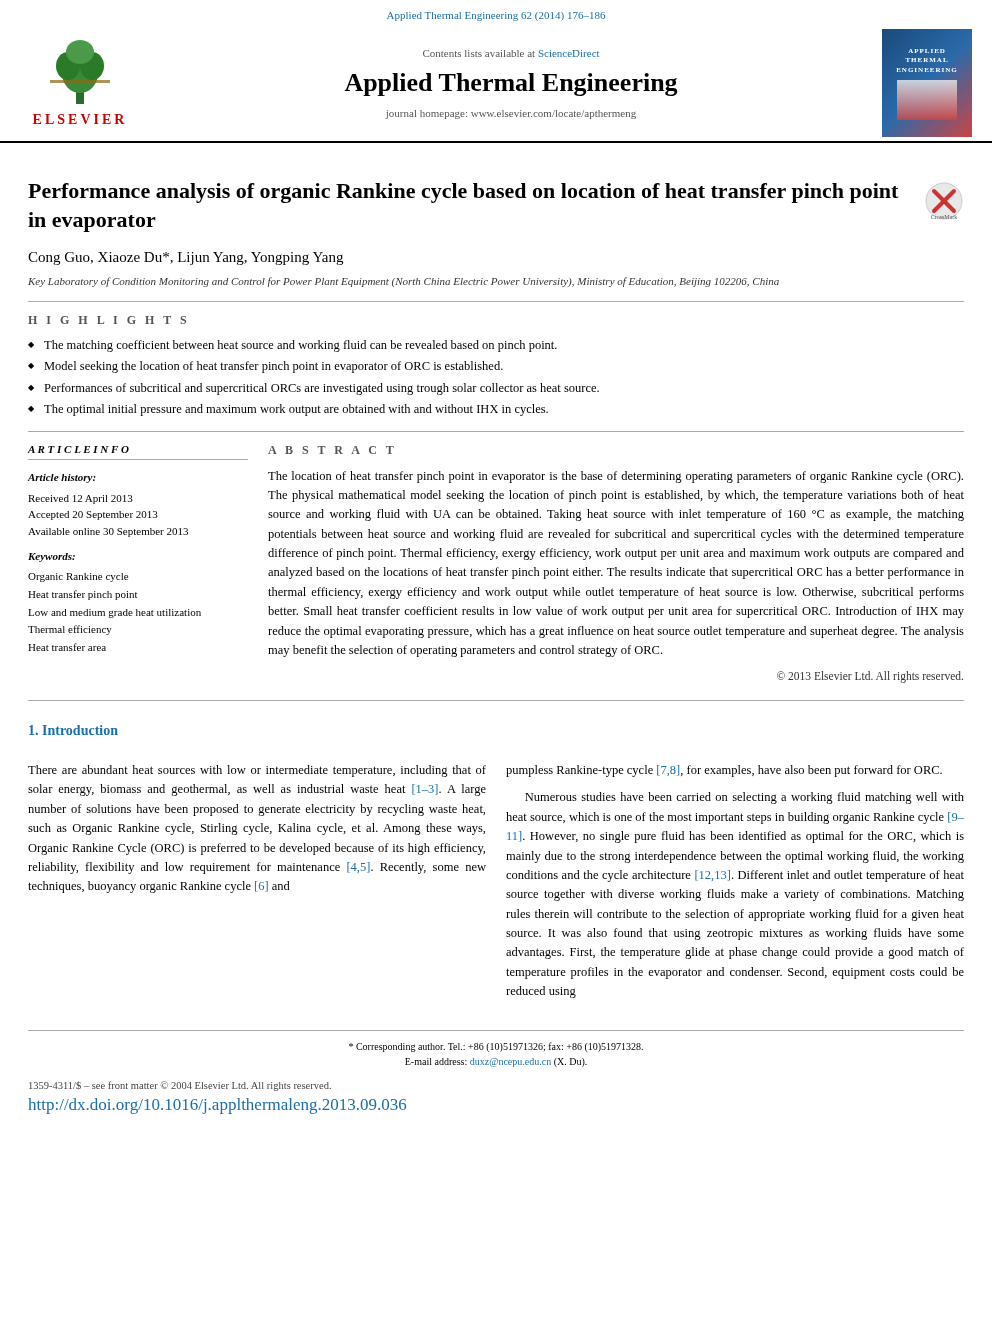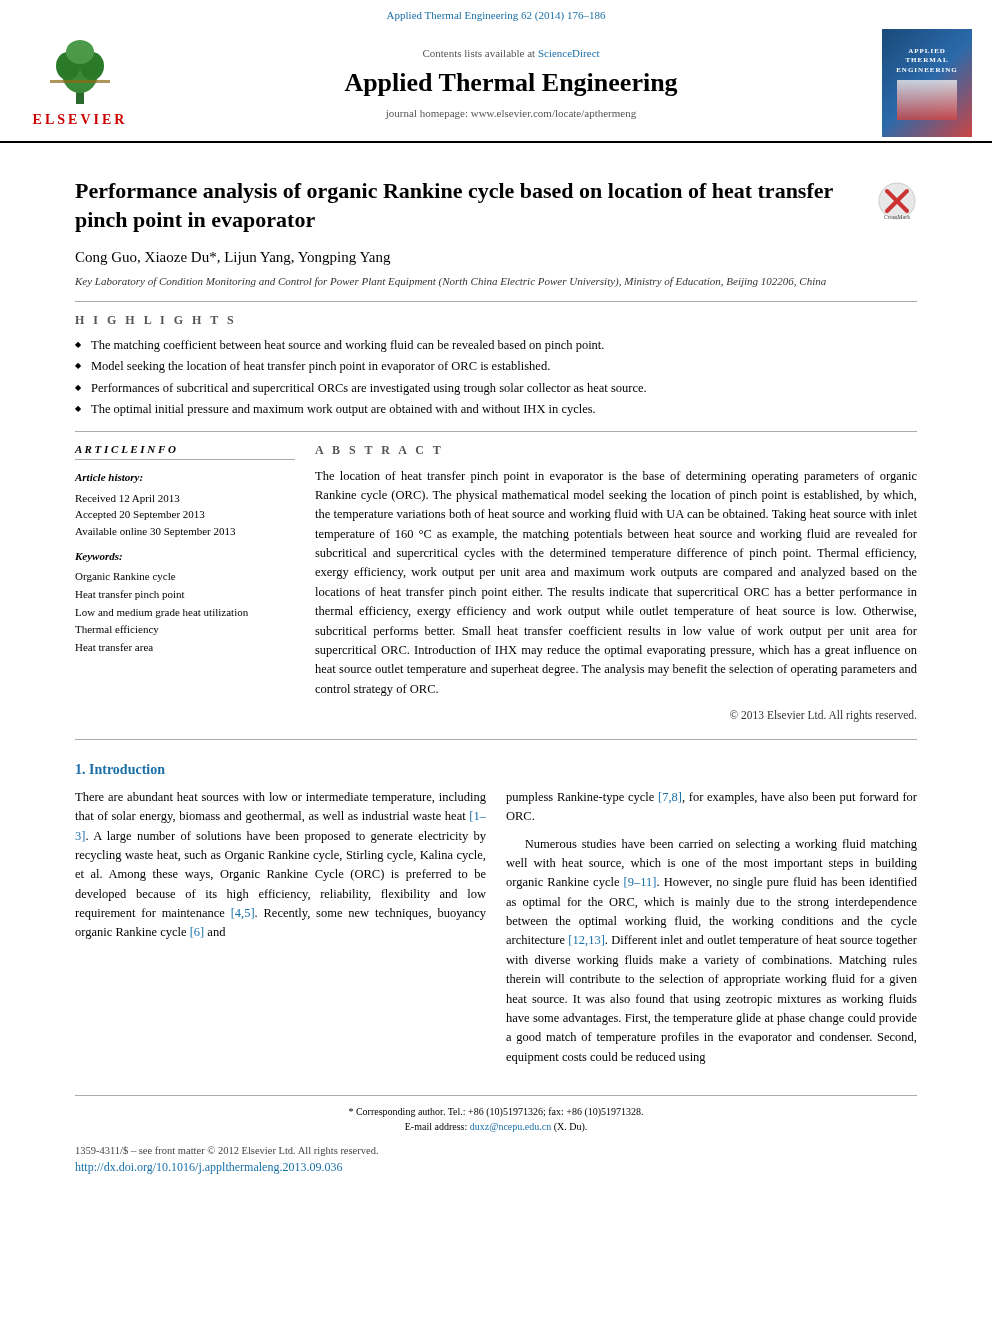--- a/index.html
+++ b/index.html
@@ -91,21 +91,21 @@
       align-items: center;
       justify-content: center;
       color: #fff;
       font-size: 8px;
       font-weight: bold;
       text-align: center;
       padding: 6px;
     }
 
     .page-content {
-      padding: 20px 75px;
+      padding: 20px 28px;
     }
 
     .paper-title {
       font-size: 22px;
       font-weight: bold;
       line-height: 1.3;
       margin-bottom: 12px;
       margin-top: 14px;
     }
 
@@ -236,21 +236,21 @@
       color: #333;
     }
 
     .intro-section {
       margin-top: 20px;
     }
 
     .section-num-title {
       font-size: 14px;
       font-weight: bold;
-      margin-bottom: 8px;
+      margin-bottom: 20px;
       color: #1a6fa8;
     }
 
     .body-two-col {
       display: flex;
       gap: 20px;
       margin-top: 6px;
     }
 
     .body-col {
@@ -281,21 +281,21 @@
     }
 
     .footnote-text {
       font-size: 10px;
       line-height: 1.5;
       text-align: center;
     }
 
     .footnote-doi {
       color: #1a6fa8;
-      font-size: 12px;
+      font-size: 17px;
     }
 
     .issn-line {
       font-size: 10.5px;
       color: #444;
     }
   </style>
 </head>
 <body>
 
@@ -416,17 +416,17 @@
   </div>
 
   <div class="footnote-area">
     <div class="footnote-text">* Corresponding author. Tel.: +86 (10)51971326; fax: +86 (10)51971328.</div>
     <div class="footnote-text">
       <span>E-mail address:</span>
       <a class="ref-link">duxz@ncepu.edu.cn</a>
       <span> (X. Du).</span>
     </div>
     <div style="height: 10px;"></div>
-    <div class="issn-line">1359-4311/$ – see front matter © 2012 Elsevier Ltd. All rights reserved.</div>
+    <div class="issn-line">1359-4311/$ – see front matter © 2004 Elsevier Ltd. All rights reserved.</div>
     <div class="footnote-doi">http://dx.doi.org/10.1016/j.applthermaleng.2013.09.036</div>
   </div>
 
 </div>
 
 </body></html>

